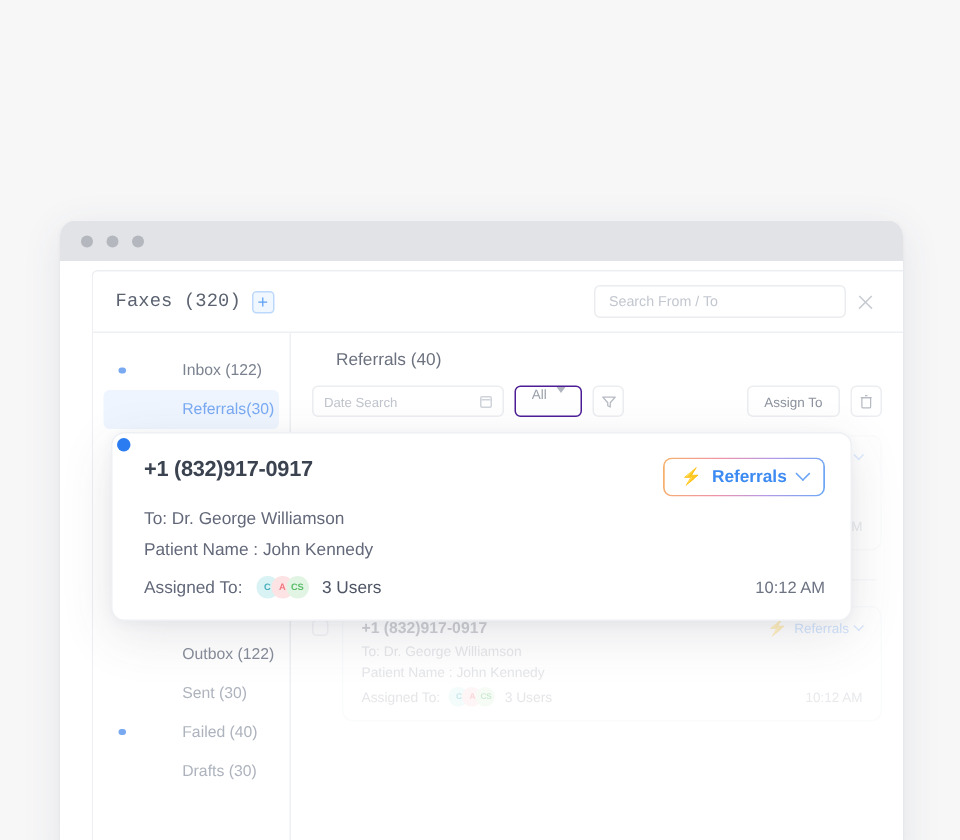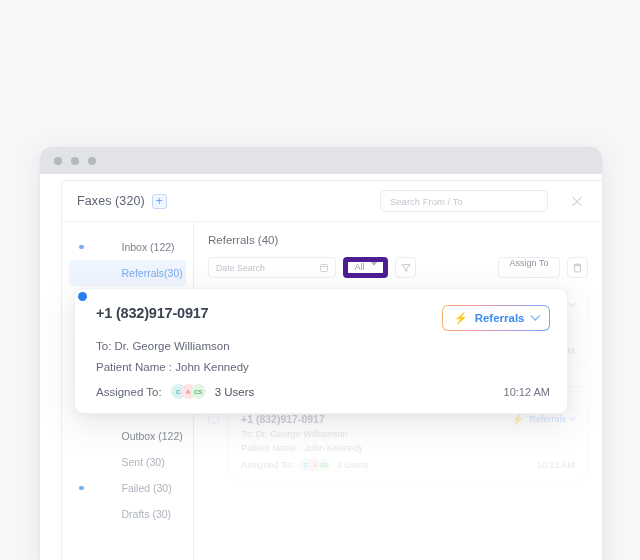--- a/index.html
+++ b/index.html
@@ -40,35 +40,35 @@
   }
 
   
   .app-header {
     height: 41px;
     border-bottom: 1px solid #eef0f3;
     display: flex; align-items: center;
     padding: 0 18px 0 15px;
   }
   .page-title {
-    font-size: 12.5px; color: #5b6270; letter-spacing: .1px;
+    font-size: 12.5px; color: #5b6270; letter-spacing: .1px; font-family: Liberation Mono, monospace;
   }
   .add-btn {
     margin-left: 7px;
     width: 15px; height: 15px;
     border: 1px solid #bcd8fb;
     border-radius: 3px;
     background: #f1f7ff;
     color: #62a3f5;
     font-size: 12px; line-height: 12px;
     display: flex; align-items: center; justify-content: center;
     cursor: pointer;
   }
   .header-right {
-    margin-left: auto; display: flex; align-items: center; gap: 22px;
+    margin-left: auto; display: flex; align-items: center; gap: 6px;
   }
   .search-box {
     width: 168px; height: 22px;
     border: 1px solid #eaecef;
     border-radius: 4px;
     background: #fff;
     font-size: 9.5px; color: #b9bdc6;
     font-family: "Liberation Sans", sans-serif;
     padding: 0 9px;
     outline: none;
@@ -108,57 +108,57 @@
   .nav-item .spacer { width: 10.5px; flex: none; }
   .nav-item.inbox { color: #7b828f; }
   .nav-item.active { background: #eef5fe; color: #7aaaf2; }
   .nav-item.section { color: #878d99; margin-top: 16px; }
   .sidebar-divider {
     height:1px; background:#f0f2f5; margin: 8px 12px 0 12px;
   }
 
   
   .main { flex: 1; padding: 12px 14px 0 14px; position: relative; overflow: hidden; }
-  .main-title { font-size: 11.5px; color: #6b717e; margin-bottom: 11px; }
+  .main-title { font-size: 11.5px; color: #6b717e; margin-bottom: 11px; margin-left: 16px; }
 
   .toolbar { display: flex; align-items: center; gap: 7px; }
   .date-range {
     width: 128px; height: 21px;
     border: 1px solid #ebedf0; border-radius: 4px;
     display: flex; align-items: center; padding: 0 7px;
     font-size: 8.8px; color: #c0c4cc; cursor: pointer;
   }
   .cal-icon {
     margin-left: auto; width: 8px; height: 8px;
     border: 1px solid #cfd3da; border-radius: 1.5px;
     position: relative;
   }
   .cal-icon:before {
     content:""; position:absolute; left:0; top:1.5px; right:0; height:1px; background:#cfd3da;
   }
   .select-all {
     width: 45px; height: 21px;
-    border: 5px solid #4c1d95; border-radius: 4px;
+    border: 1px solid #4c1d95; border-radius: 4px;
     display: flex; align-items: flex-start; justify-content: center; gap: 6px;
     font-size: 9px; color: #9aa0ab; cursor: pointer;
   }
   .caret {
     width:0;height:0;border-left:3.2px solid transparent;border-right:3.2px solid transparent;
     border-top:4px solid #b0b5bf;
   }
   .icon-btn {
     width: 21px; height: 21px;
     border: 1px solid #ebedf0; border-radius: 4px;
     display:flex; align-items:center; justify-content:center; cursor:pointer;
   }
   .assign-btn {
     margin-left: auto;
     width: 62px; height: 21px;
     border: 1px solid #ebedf0; border-radius: 4px;
-    display:flex; align-items:flex-start; justify-content:center;
+    display:flex; align-items:center; justify-content:center;
     font-size: 9px; color: #8d939e; cursor: pointer;
   }
 
   
   .list { margin-top: 12px; position: relative; }
   .list-row {
     display: flex; align-items: flex-start; gap: 9px;
     opacity: .30;
   }
   .row-check {
@@ -294,21 +294,21 @@
         <div class="nav-item section">
           <span class="spacer"></span>
           <span>Outbox (122)</span>
         </div>
         <div class="nav-item">
           <span class="spacer"></span>
           <span>Sent (30)</span>
         </div>
         <div class="nav-item">
           <span class="bullet"></span>
-          <span>Failed (30)</span>
+          <span>Failed (40)</span>
         </div>
         <div class="nav-item">
           <span class="spacer"></span>
           <span>Drafts (30)</span>
         </div>
       </div>
 
       <div class="main">
         <div class="main-title">Referrals (40)</div>
 

